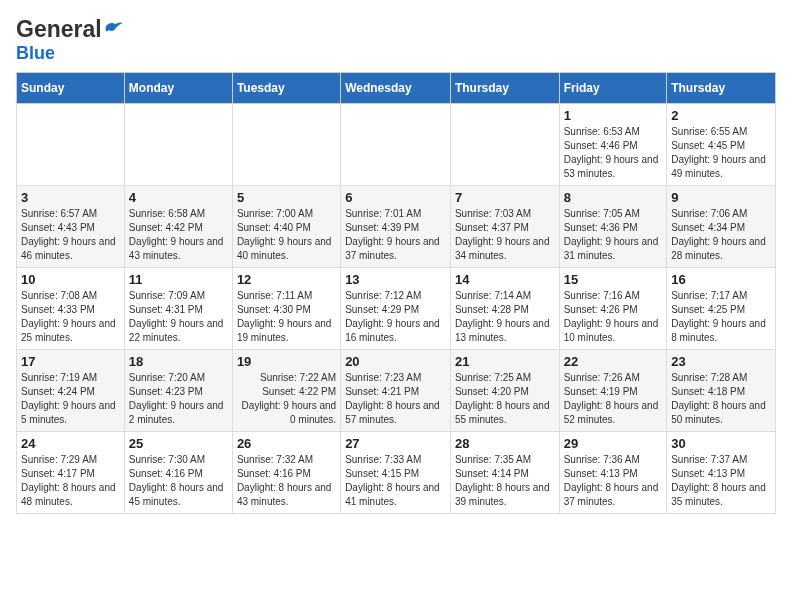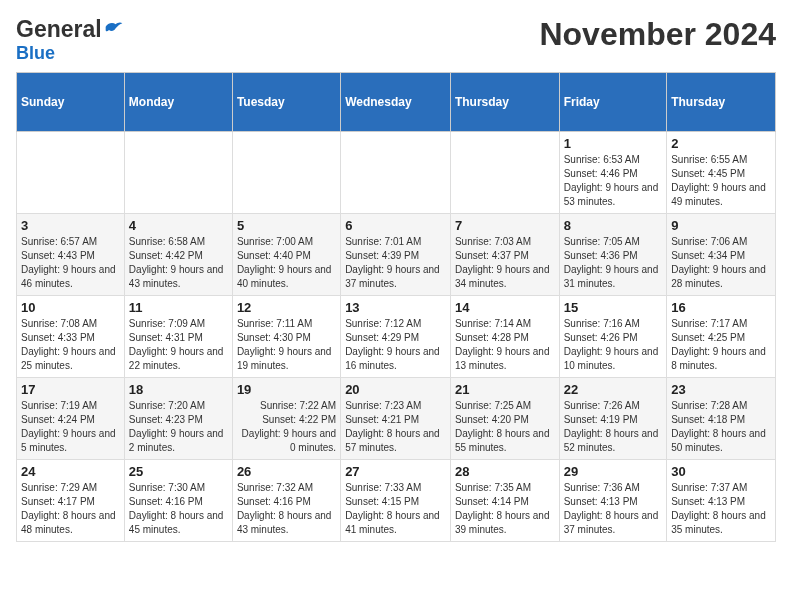--- a/index.html
+++ b/index.html
@@ -54,21 +54,21 @@
       color: #555;
     }
     table {
       width: 100%;
       border-collapse: collapse;
       font-size: 11px;
     }
     thead tr th {
       background-color: #2a6ebb;
       color: #fff;
-      padding: 22px 4px;
+      padding: 8px 4px;
       text-align: left;
       font-size: 12px;
       font-weight: bold;
       border: 1px solid #ccc;
     }
     tbody tr td {
       vertical-align: top;
       padding: 4px;
       border: 1px solid #ddd;
       width: 113px;
@@ -98,21 +98,20 @@
   <div class="logo">
     <div class="logo-text">
       <span class="logo-general">General</span>
       <svg class="logo-bird" viewBox="0 0 24 24" xmlns="http://www.w3.org/2000/svg">
         <path d="M2 8 C4 4, 10 2, 14 5 C16 3, 20 2, 22 4 C18 5, 16 8, 14 10 C12 14, 8 14, 6 12 C4 14, 2 14, 2 12 Z" fill="#1a6fc4"></path>
       </svg>
     </div>
     <span class="logo-blue">Blue</span>
   </div>
   <div class="month-title">
-    <h1>November 2024</h1>
   </div>
 </div>
 
 <table>
   <thead>
     <tr>
     <th>Sunday</th>
         <th>Monday</th>
         <th>Tuesday</th>
         <th>Wednesday</th>

